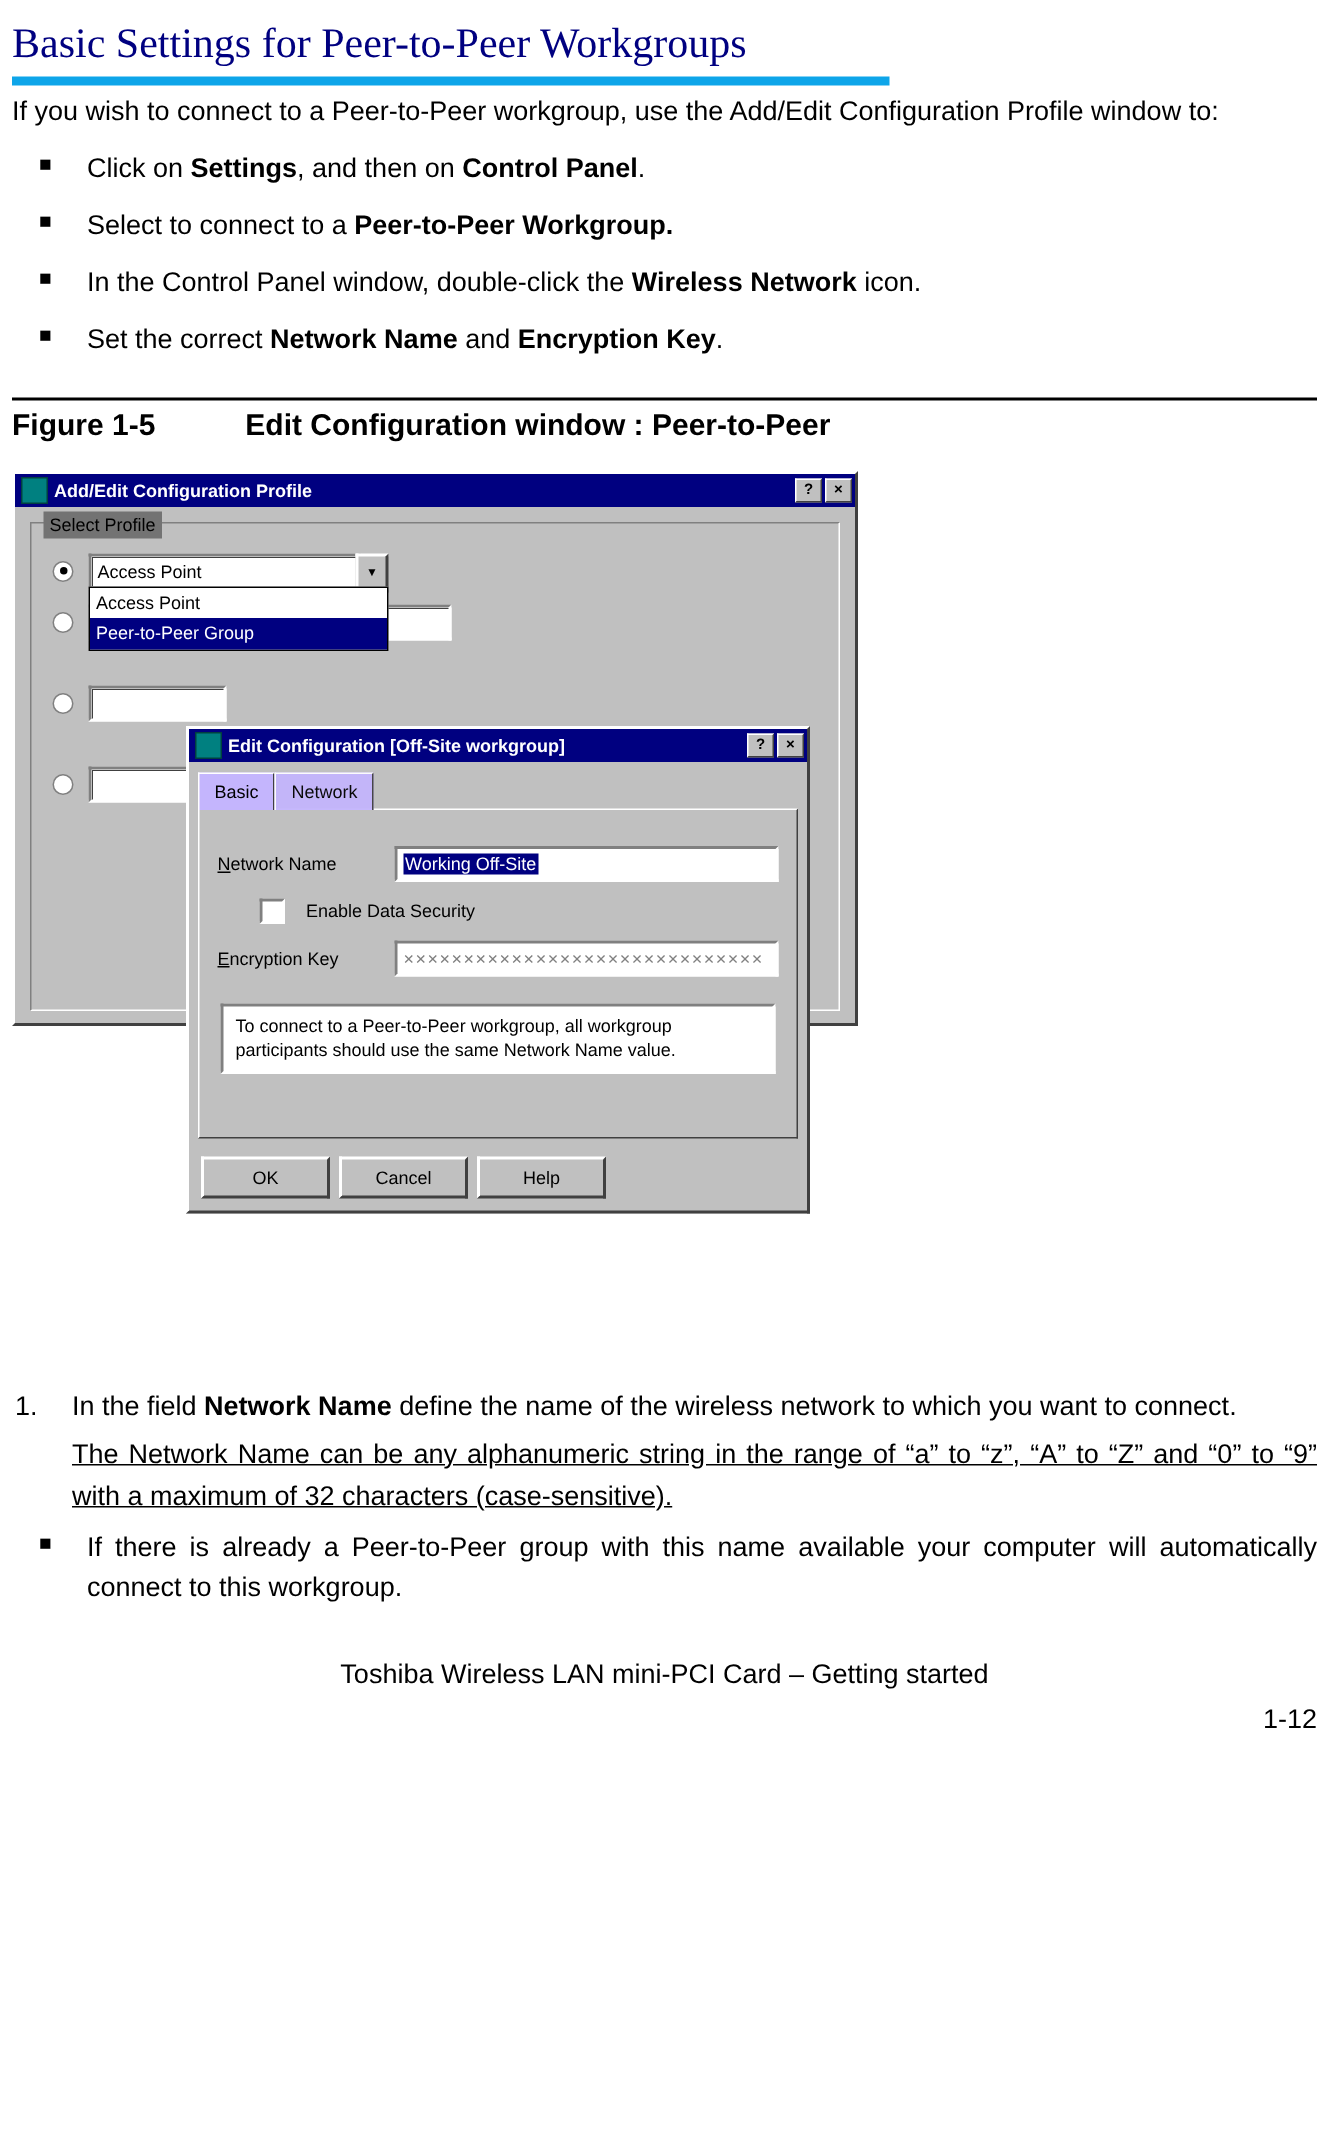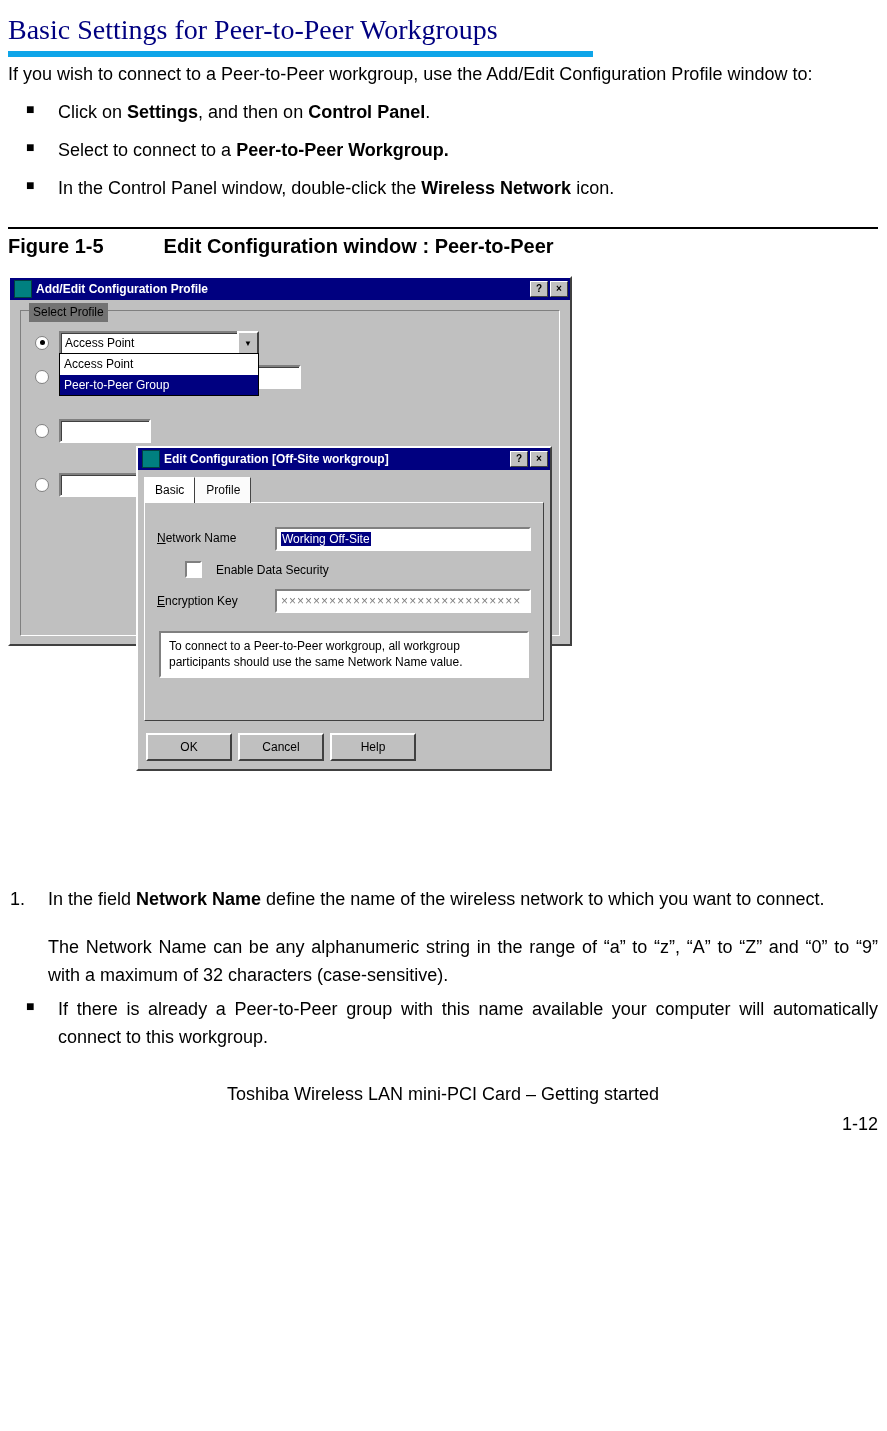--- a/index.html
+++ b/index.html
@@ -69,24 +69,24 @@
   .dropdown .sunken{ width: 170px; }
   .dropdown .arrow{
      position:absolute; right:0; top:0; width:18px; height:22px; background:#c0c0c0;
      border:2px solid; border-color:#fff #404040 #404040 #fff; display:flex; align-items:center; justify-content:center;
   }
   .dropdown .arrow::after{content:"▼"; font-size:8px;}
   .droplist { position:absolute; top:22px; left:0; right:0; background:#fff; border:1px solid #000; z-index:5; font-size:12px;}
   .droplist div{ padding:1px 4px;}
   .droplist .sel{ background:#000080; color:#fff;}
 
-  .win2 { position:absolute; top: 170px; left: 128px; width: 412px; }
+  .win2 { position:absolute; top: 170px; left: 116px; width: 412px; }
   .tabstrip { margin: 6px 6px 0 6px; display:flex; align-items:flex-end; }
   .tab {
-    background:#ffffff; padding:3px 10px; font-size:12px;
+    background:#c4b5fd; padding:3px 10px; font-size:12px;
     border:1px solid #fff; border-bottom:none; border-right-color:#404040;
     position:relative; top:1px;
   }
   .tab.inactive { border-top-color:#fff; border-left-color:#fff; opacity:0.95; }
   .tabpanel {
     margin: 0 6px 6px 6px; border:1px solid #fff; border-right-color:#404040; border-bottom-color:#404040;
     padding: 14px 12px 14px 12px; background:#c0c0c0;
   }
   .tabpanel .lblrow{ display:flex; align-items:center; margin:10px 0; gap:8px;}
   .lblrow label{ width:110px; font-size:12px;}
@@ -103,39 +103,40 @@
   .btn95{
     width:82px; height:24px; background:#c0c0c0; font-size:12px;
     border:2px solid; border-color:#fff #404040 #404040 #fff; display:flex; align-items:center; justify-content:center;
   }
 
   .figwrap{ position:relative; width:570px; height: 600px; margin-bottom: 10px;}
   .win1{ width: 560px; }
 
   ol.body { padding-left: 22px; margin: 10px 0 0 0;}
   ol.body li { padding-left: 18px; margin-bottom: 6px; text-align: justify;}
-  ol.body li div { margin-top:20px;}
+  ol.body li div { margin-top:4px;text-decoration:underline;}
   ul.body2 { list-style:none; padding-left:28px; margin:4px 0 0 0;}
   ul.body2 li{ position:relative; padding-left:22px; text-align:justify;}
   ul.body2 li::before{content:"■"; position:absolute; left:-10px; top:0; font-size:14px;}
 
   .footer{ text-align:center; margin-top: 30px; font-size:18px;}
   .pagenum{ text-align:right; font-size:18px; margin-top:2px;}
 </style>
 </head>
 <body>
 
 <div class="section-title">Basic Settings for Peer-to-Peer Workgroups</div>
 
 <p class="intro">If you wish to connect to a Peer-to-Peer workgroup, use the Add/Edit Configuration Profile window to:</p>
 
 <ul class="square">
   <li><span>Click on </span><b>Settings</b><span>, and then on </span><b>Control Panel</b><span>.</span></li>
   <li><span>Select to connect to a </span><b>Peer-to-Peer Workgroup.</b><span></span></li>
   <li><span>In the Control Panel window, double-click the </span><b>Wireless Network</b><span> icon.</span></li>
+  <li><span>Set the correct </span><b>Network Name</b><span> and </span><b>Encryption Key</b><span>.</span></li>
 </ul>
 
 <hr class="fig-rule">
 <div class="fig-caption">
   <span class="fig-label">Figure 1-5</span>
   <span>Edit Configuration window : Peer-to-Peer</span>
 </div>
 
 <div class="figwrap">
 
@@ -181,21 +182,21 @@
   <div class="win win2">
     <div class="titlebar">
       <span class="ticon"></span>
       <span>Edit Configuration [Off-Site workgroup]</span>
       <span class="spacer"></span>
       <span class="winbtn">?</span>
       <span class="winbtn">×</span>
     </div>
     <div class="tabstrip">
       <div class="tab">Basic</div>
-      <div class="tab inactive">Profile</div>
+      <div class="tab inactive">Network</div>
     </div>
     <div class="tabpanel">
       <div class="lblrow">
         <label><span class="ul">N</span><span>etwork Name</span></label>
         <div class="field"><span class="hilite">Working Off-Site</span></div>
       </div>
       <div class="lblrow" style="margin-left:28px;">
         <span class="checkbox"></span>
         <span><span class="ul">E</span><span>nable Data Security</span></span>
       </div>

